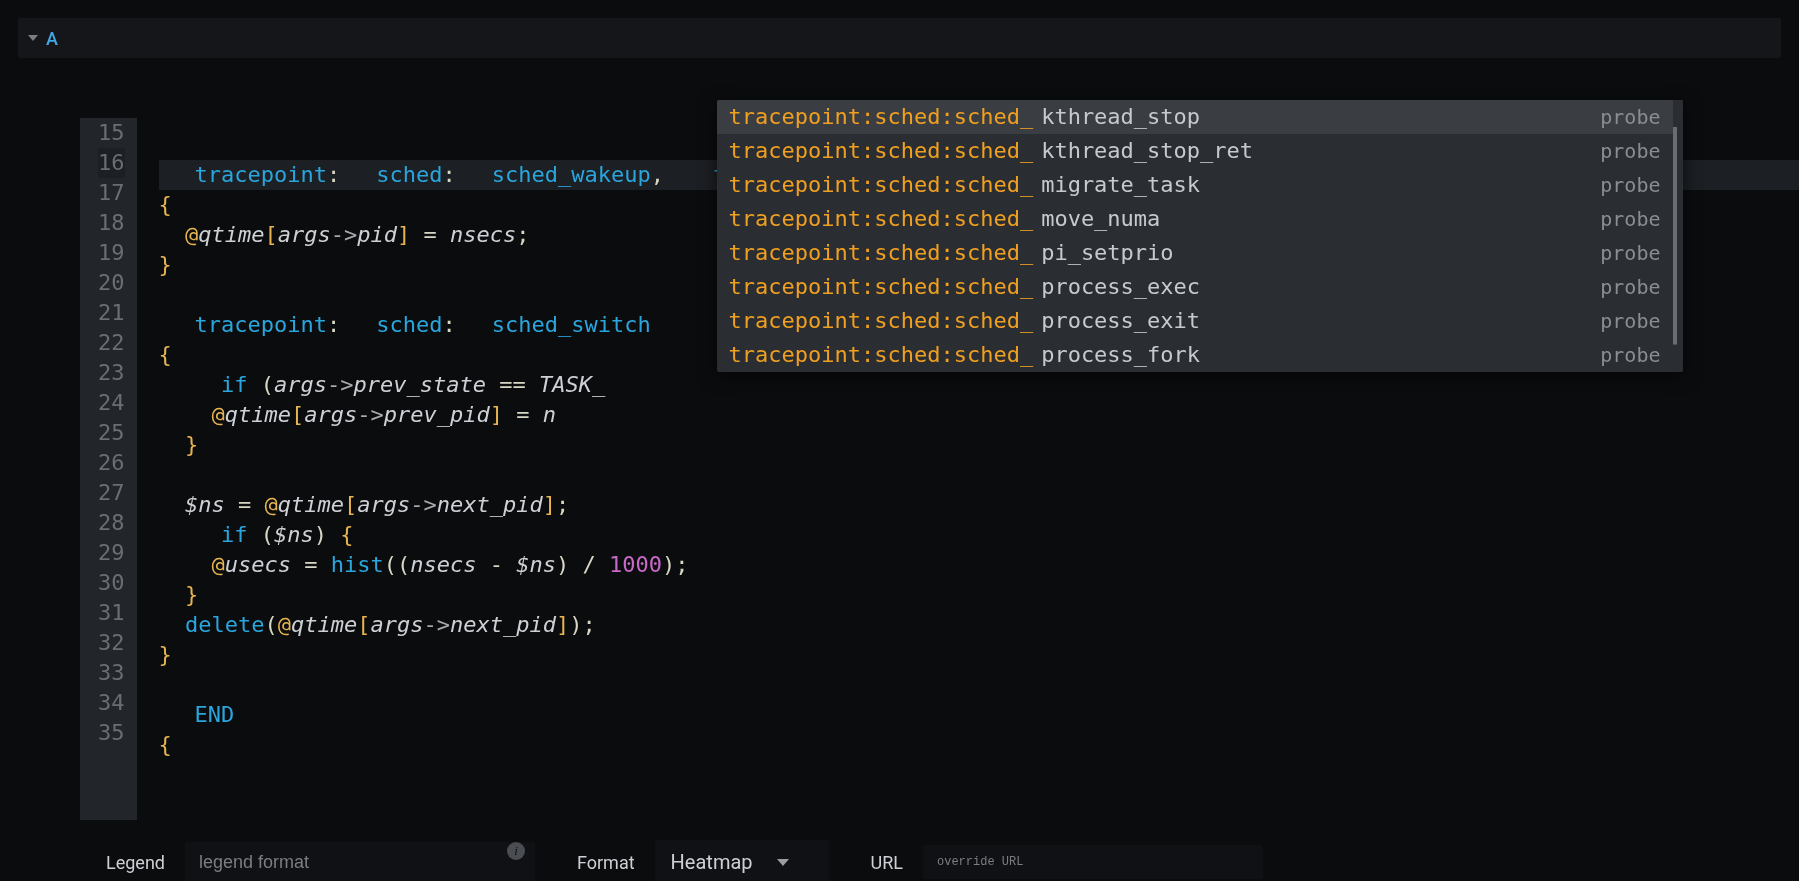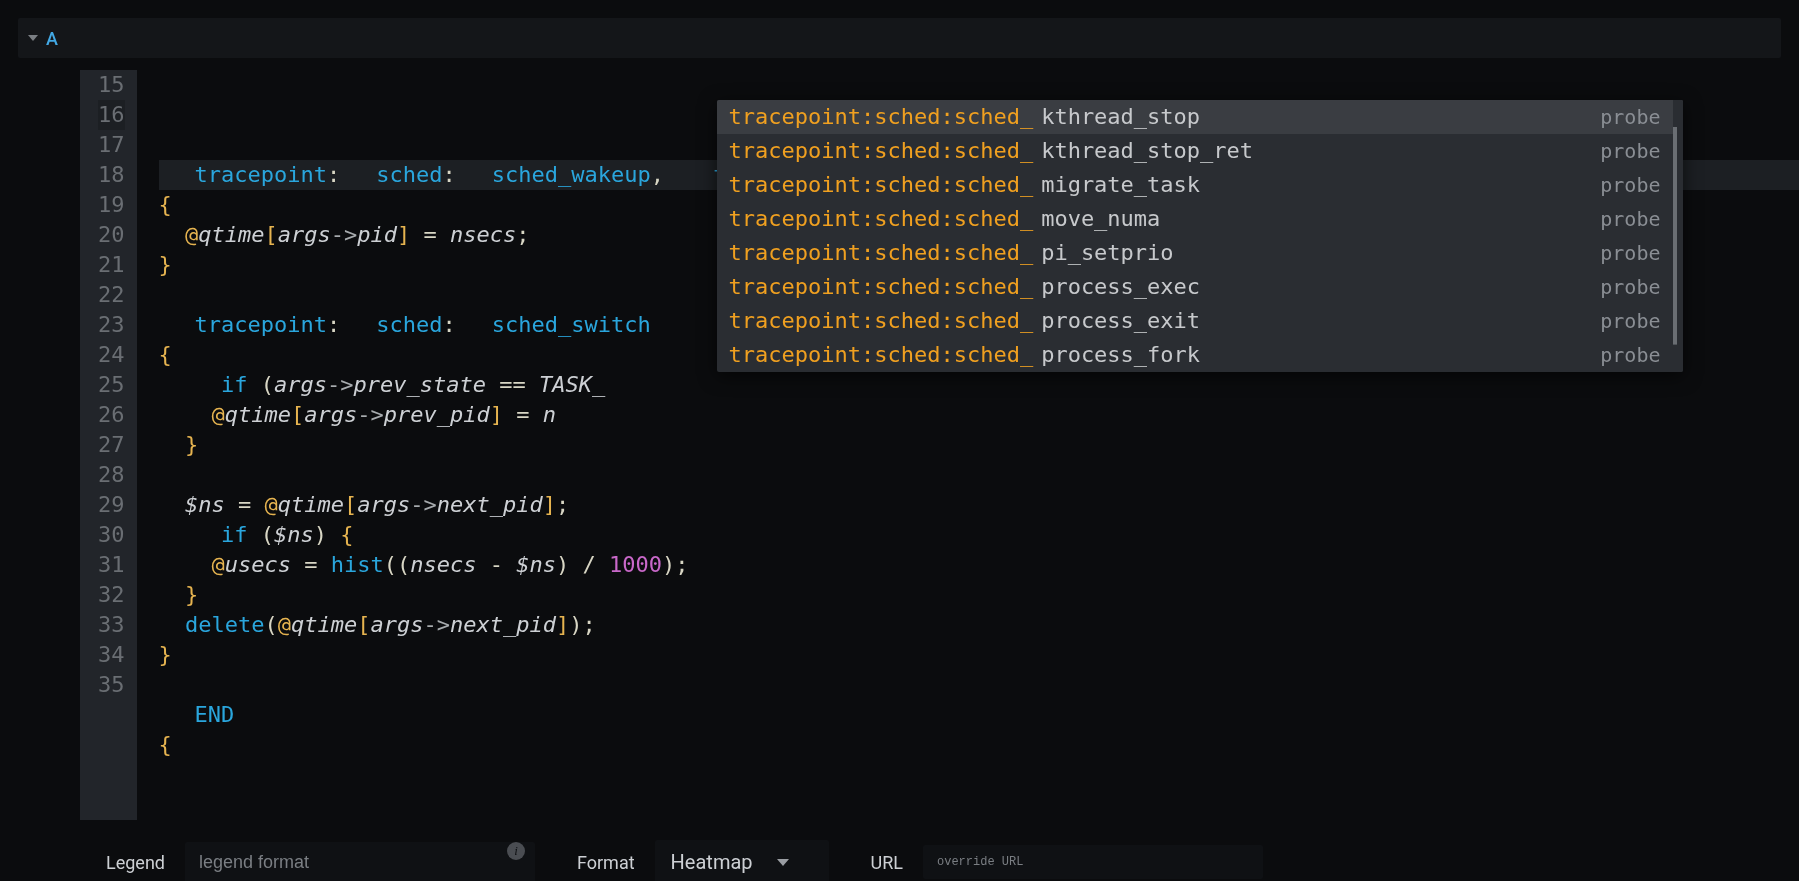--- a/index.html
+++ b/index.html
@@ -26,21 +26,21 @@
     --accent: #42a8e4;
   }
   * { box-sizing: border-box; }
   html, body { margin: 0; padding: 0; background: var(--bg); color: var(--text); font-family: "Roboto", "Helvetica Neue", Arial, sans-serif; height: 100%; }
   .root { width: 100%; height: 100%; padding: 18px 0 0 0; }
   .query-header { display: flex; align-items: center; gap: 8px; background: var(--panel-bg); height: 40px; margin: 0 18px 12px 18px; padding: 0 10px; border-radius: 2px; }
   .chev { width: 0; height: 0; border-left: 5px solid transparent; border-right: 5px solid transparent; border-top: 6px solid #7a7e83; }
   .query-id { color: var(--accent); font-weight: 500; font-size: 18px; }
   .editor-wrap { position: relative; margin: 0 0 0 80px; }
   .editor { display: flex; position: relative; font-family: "DejaVu Sans Mono","Menlo","Consolas",monospace; font-size: 22px; line-height: 30px; }
-  .gutter { background: var(--gutter-bg); text-align: right; padding: 0 12px 0 18px; color: var(--gutter-fg); user-select: none; }
+  .gutter { background: var(--gutter-bg); text-align: right; padding: 0 12px 0 18px; color: var(--gutter-fg); user-select: none; margin-top: 48px; }
   .code { position: relative; padding: 0 0 0 22px; white-space: pre; flex: 1; overflow: hidden; }
   .ln { height: 30px; }
   .ln-hl { background: #1c1f23; }
   .code .ln { height: 30px; }
   .kw { color: var(--keyword); font-weight: 500; margin-left: 36px; }
   .pale { color: var(--pale); }
   .op { color: var(--op); }
   .pun { color: var(--punct); }
   .num { color: var(--num); }
   .fn { color: var(--keyword); }

